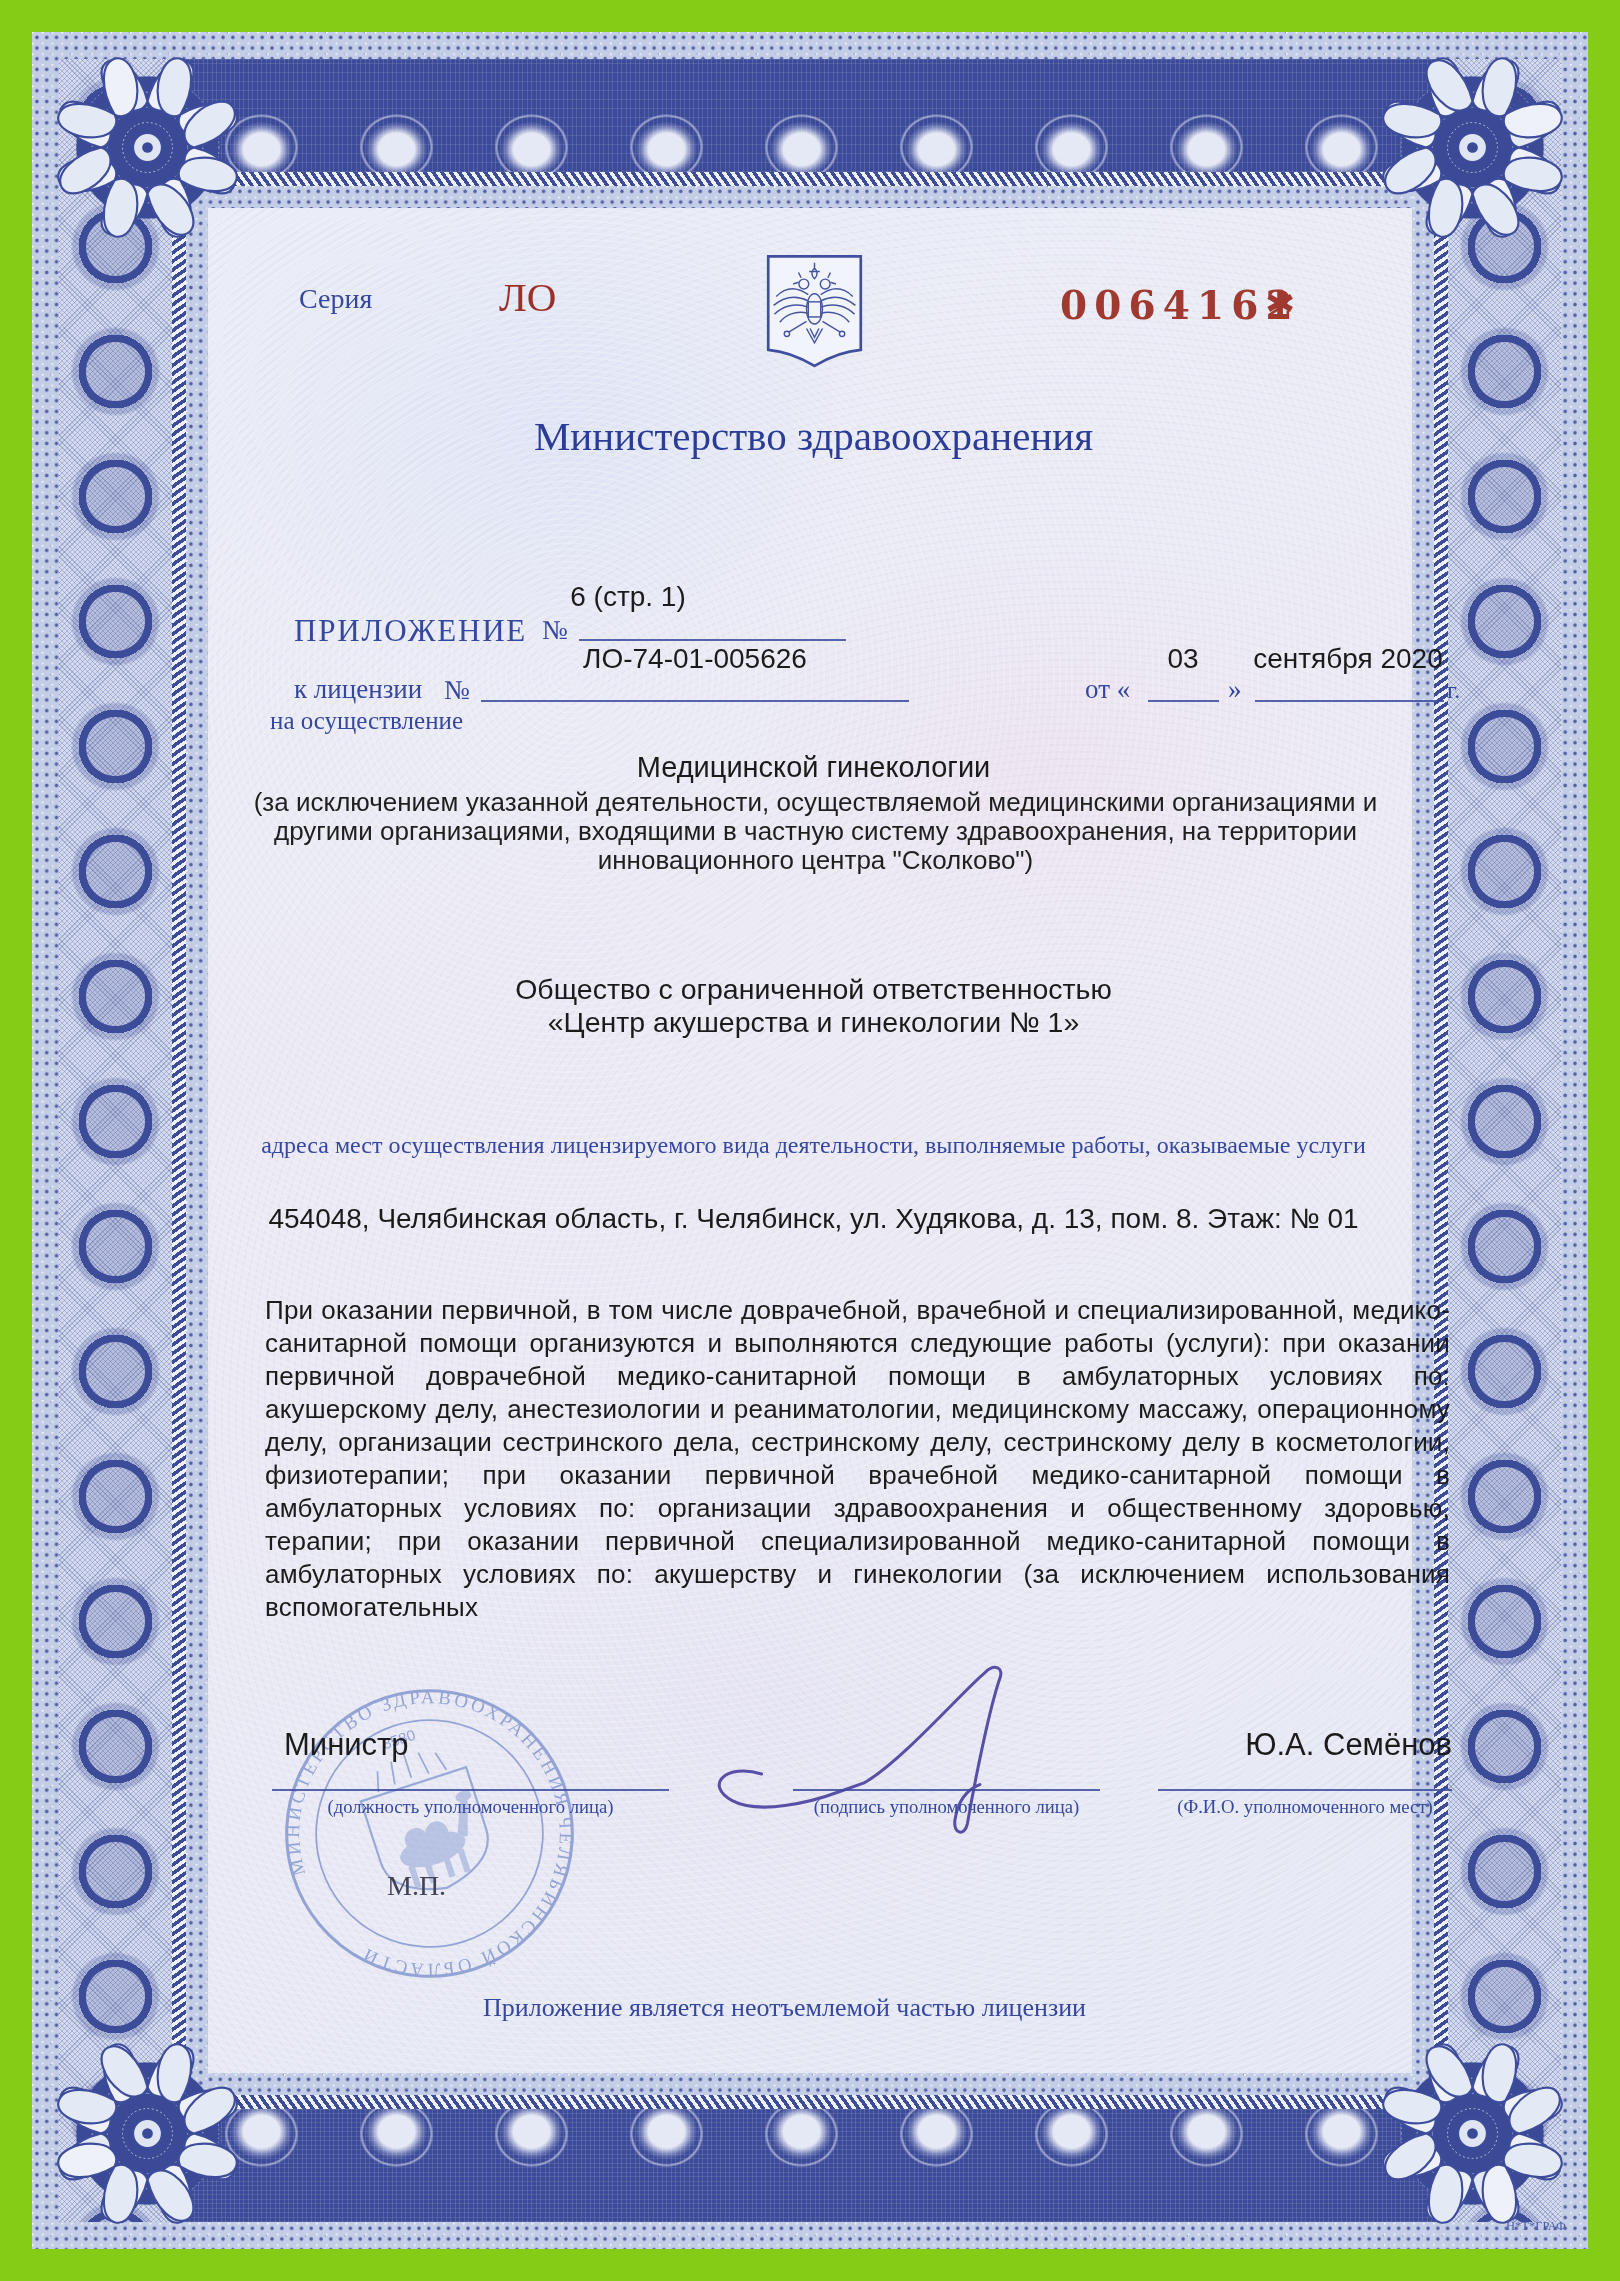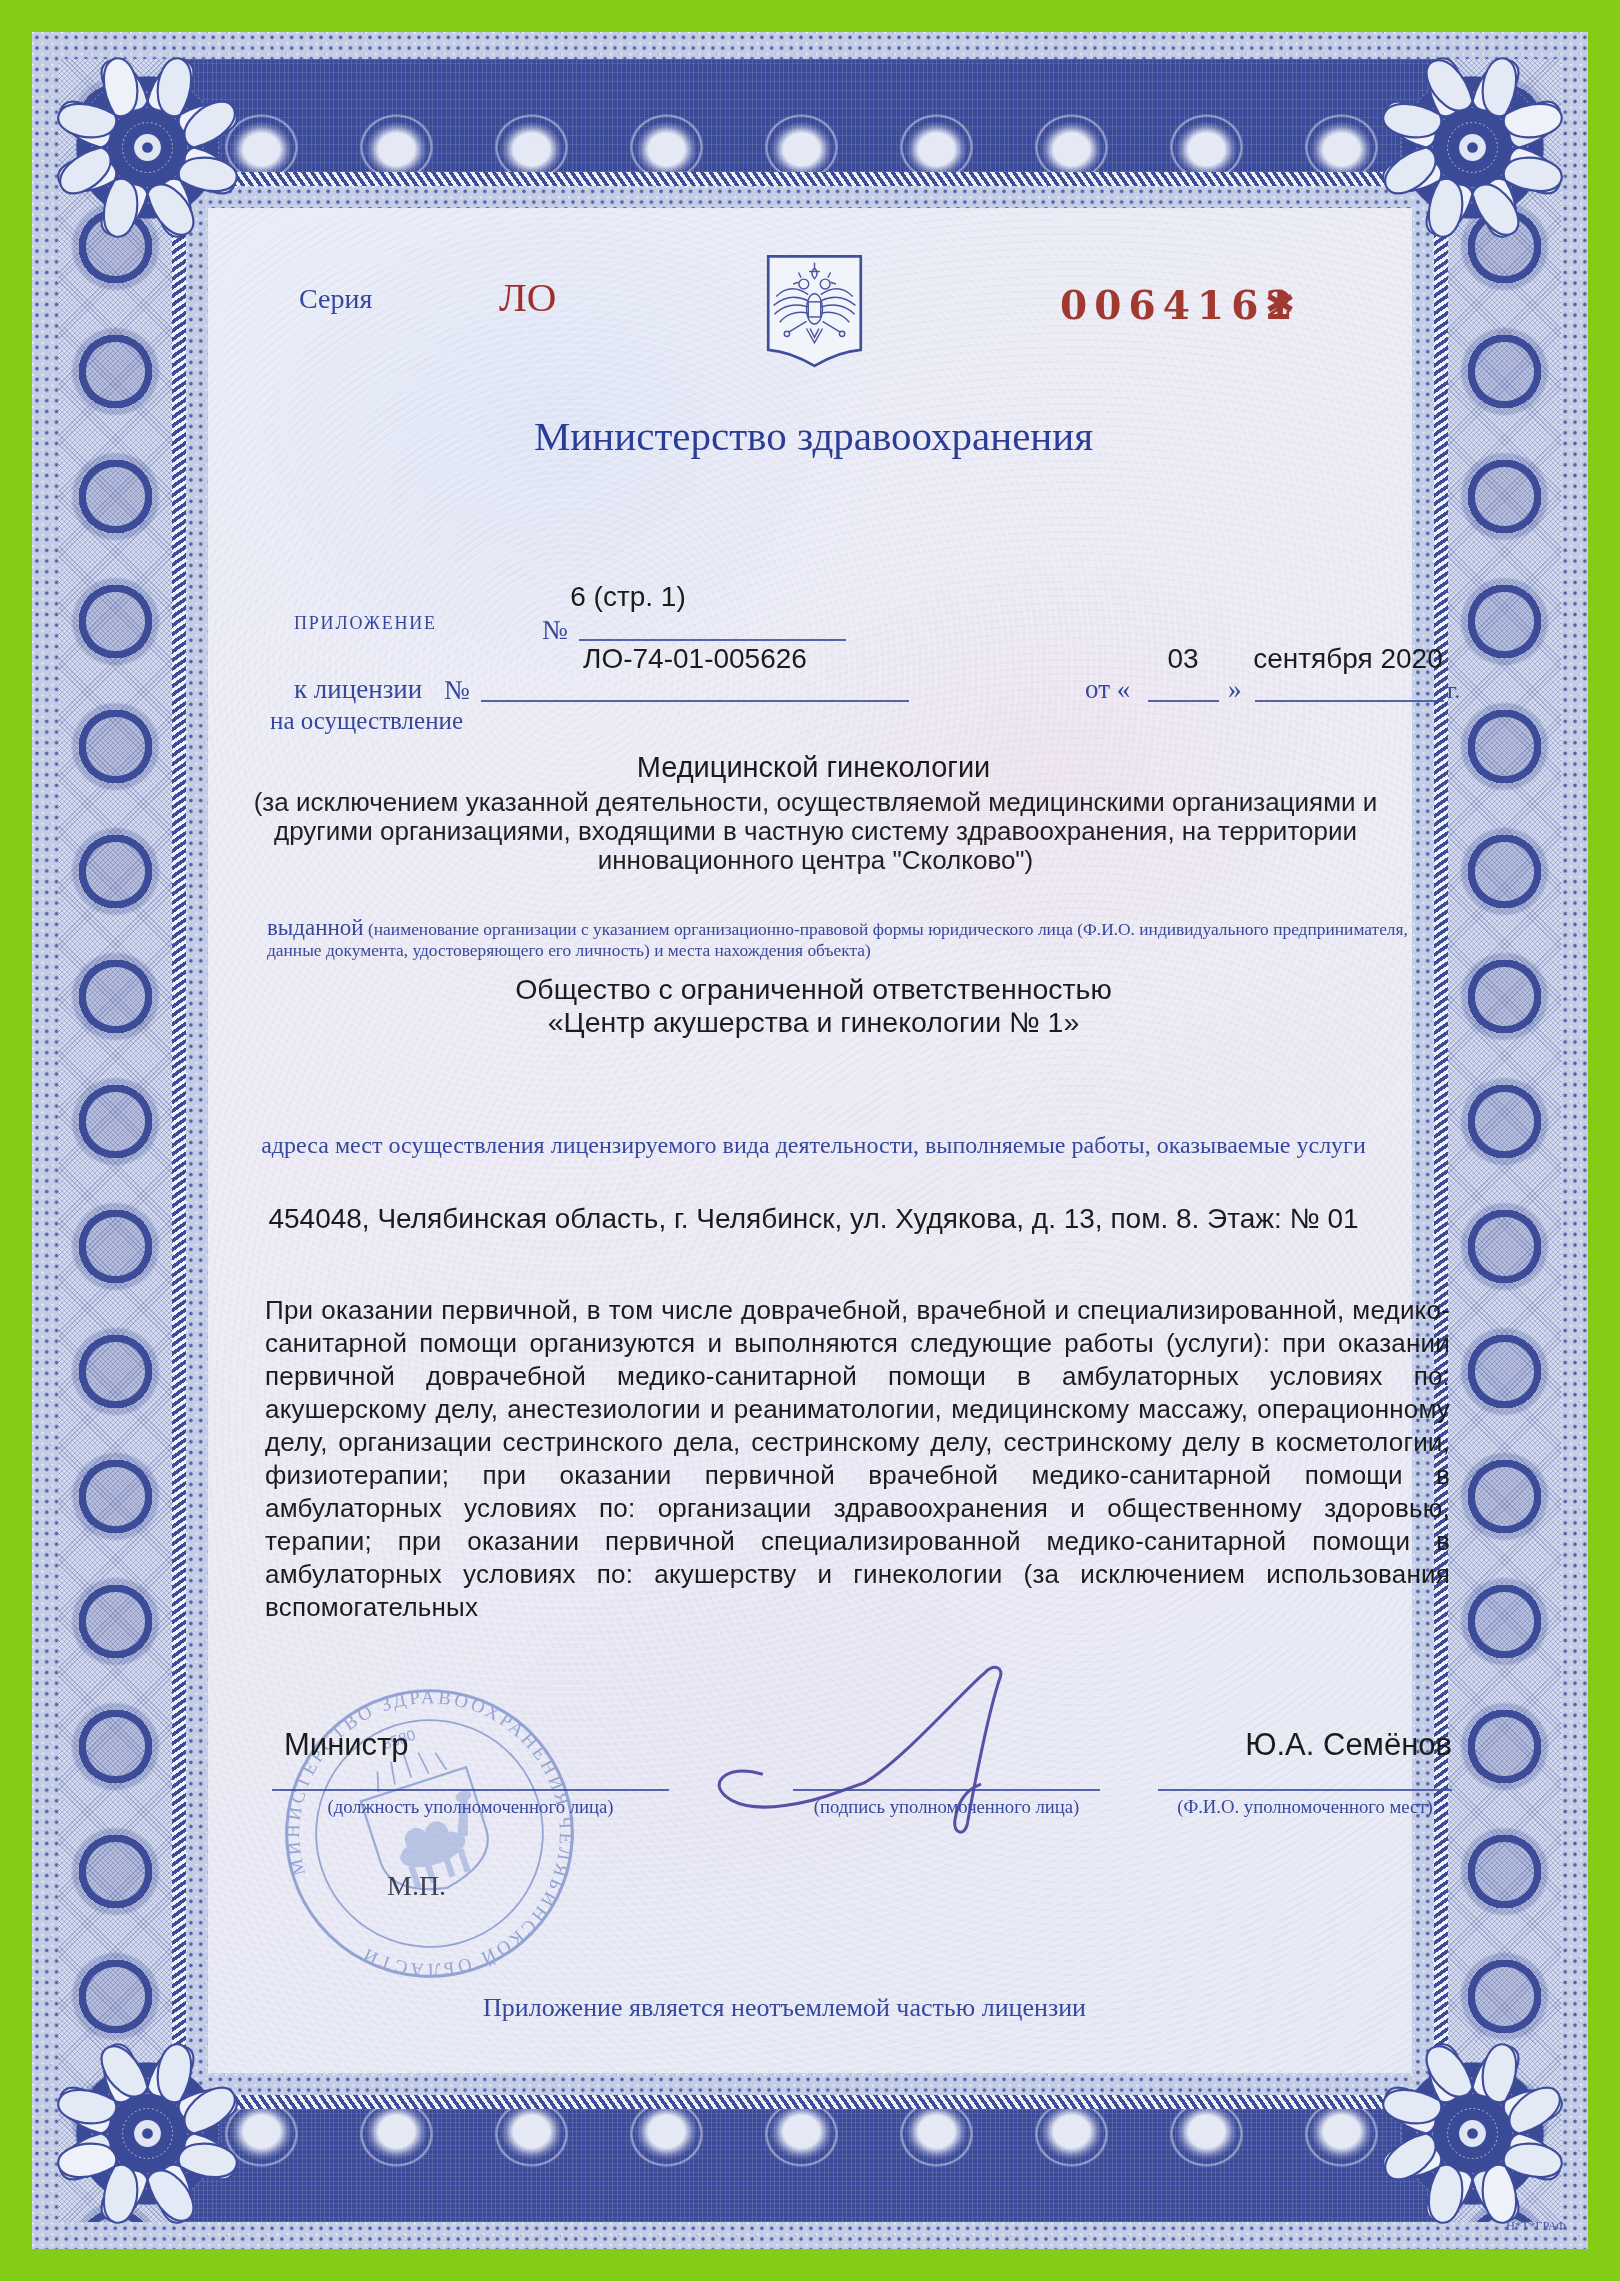--- a/index.html
+++ b/index.html
@@ -152,21 +152,21 @@
       <circle cx="28" cy="94" r="3"></circle>
         <circle cx="90" cy="94" r="3"></circle>
     </g>
   </svg>
 
   <div class="abs content" style="left:1060px;top:282px;font-family:'DejaVu Serif',serif;font-weight:bold;font-size:39px;letter-spacing:7.1px;color:#a03a30">0064162</div>
   <div class="abs content" style="left:1265px;top:283px;font-size:36px;color:#a03a30">✱</div>
 
   <div class="abs content serif center" style="left:223px;top:412px;width:1181px;font-size:41px;color:#2b3c97">Министерство здравоохранения</div>
 
-  <div class="abs content serif" style="left:294px;top:613px;font-size:18px;letter-spacing:1.8px">ПРИЛОЖЕНИЕ</div>
+  <div class="abs content serif" style="left:294px;top:613px;font-size:31px;letter-spacing:1.8px">ПРИЛОЖЕНИЕ</div>
   <div class="abs content serif" style="left:542px;top:615px;font-size:27px">№</div>
   <div class="abs content sansb center" style="left:463px;top:581px;width:330px;font-size:28px">6 (стр. 1)</div>
   <div class="abs content uline" style="left:579px;top:639px;width:267px"></div>
 
   <div class="abs content serif" style="left:294px;top:674px;font-size:27px">к лицензии</div>
   <div class="abs content serif" style="left:444px;top:675px;font-size:27px">№</div>
   <div class="abs content sansb center" style="left:481px;top:643px;width:428px;font-size:28px">ЛО-74-01-005626</div>
   <div class="abs content uline" style="left:481px;top:700px;width:428px"></div>
 
   <div class="abs content serif" style="left:1085px;top:674px;font-size:27px">от «</div>
@@ -174,24 +174,20 @@
   <div class="abs content uline" style="left:1148px;top:700px;width:71px"></div>
   <div class="abs content serif" style="left:1228px;top:674px;font-size:27px">»</div>
   <div class="abs content sansb center" style="left:1248px;top:643px;width:200px;font-size:28px">сентября 2020</div>
   <div class="abs content uline" style="left:1255px;top:700px;width:189px"></div>
   <div class="abs content serif" style="left:1447px;top:677px;font-size:24px">г.</div>
 
   <div class="abs content serif" style="left:270px;top:707px;font-size:25px">на осуществление</div>
   <div class="abs content sansb center" style="left:223px;top:751px;width:1181px;font-size:29px">Медицинской гинекологии</div>
   <div class="abs content sansr center" style="left:223px;top:788px;width:1185px;font-size:26px;line-height:29px">(за исключением указанной деятельности, осуществляемой медицинскими организациями и другими организациями, входящими в частную систему здравоохранения, на территории инновационного центра "Сколково")</div>
 
-  <div class="abs content serif" style="left:267px;top:918px;width:1185px;font-size:17.4px;line-height:20.5px">
-    <span style="font-size:23px">выданной</span>
-    <span>(наименование организации с указанием организационно-правовой формы юридического лица (Ф.И.О. индивидуального предпринимателя, данные документа, удостоверяющего его личность) и места нахождения объекта)</span>
-  </div>
   <div class="abs content sansb center" style="left:223px;top:973px;width:1181px;font-size:28.5px">Общество с ограниченной ответственностью</div>
   <div class="abs content sansb center" style="left:223px;top:1006px;width:1181px;font-size:28.5px">«Центр акушерства и гинекологии № 1»</div>
 
   <div class="abs content serif center" style="left:223px;top:1132px;width:1181px;font-size:24px">адреса мест осуществления лицензируемого вида деятельности, выполняемые работы, оказываемые услуги</div>
   <div class="abs content sansb center" style="left:223px;top:1203px;width:1181px;font-size:28px">454048, Челябинская область, г. Челябинск, ул. Худякова, д. 13, пом. 8. Этаж: № 01</div>
 
   <div class="abs content sansb" style="left:265px;top:1294px;width:1185px;font-size:26px;line-height:33px;text-align:justify;text-align-last:left;letter-spacing:0.2px">При оказании первичной, в том числе доврачебной, врачебной и специализированной, медико-санитарной помощи организуются и выполняются следующие работы (услуги): при оказании первичной доврачебной медико-санитарной помощи в амбулаторных условиях по: акушерскому делу, анестезиологии и реаниматологии, медицинскому массажу, операционному делу, организации сестринского дела, сестринскому делу, сестринскому делу в косметологии, физиотерапии; при оказании первичной врачебной медико-санитарной помощи в амбулаторных условиях по: организации здравоохранения и общественному здоровью, терапии; при оказании первичной специализированной медико-санитарной помощи в амбулаторных условиях по: акушерству и гинекологии (за исключением использования вспомогательных</div>
 
   <svg class="abs content" style="left:276px;top:1680px;opacity:.8" width="307" height="307" viewBox="-172 -172 344 344">
     <g transform="rotate(-18)">

